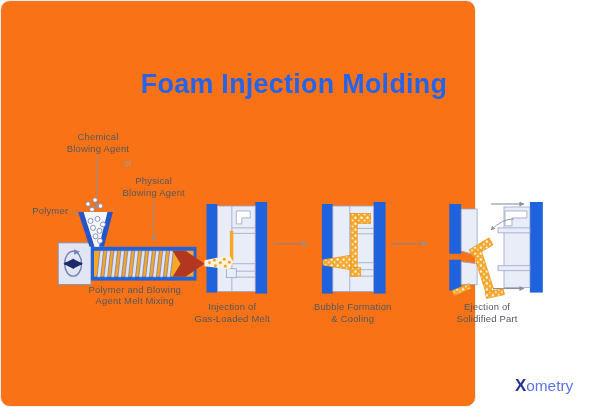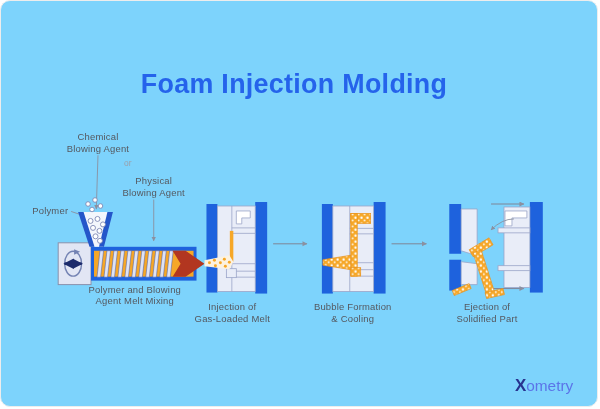--- a/index.html
+++ b/index.html
@@ -1,17 +1,17 @@
 <!DOCTYPE html>
 <html><head>
 <meta charset="utf-8">
 <style>
   html,body{margin:0;padding:0;background:#ffffff;}
   body{width:600px;height:409px;overflow:hidden;font-family:"Liberation Sans",sans-serif;}
-  .card{width:598px;height:407px;border:1px solid #ededed;border-radius:10px;background:#7dd3fc;box-sizing:border-box;text-align:center;}
+  .card{width:476px;height:407px;border:1px solid #ededed;border-radius:10px;background:#f97316;box-sizing:border-box;text-align:center;}
   svg{display:block;}
   .title-text{font-family:"Liberation Sans",sans-serif;font-size:27px;font-weight:600;letter-spacing:.3px;fill:#2563eb;}
   .lbl{font-family:"Liberation Sans",sans-serif;font-size:9.5px;fill:#55585f;letter-spacing:.2px;}
   .lbl-or{font-family:"Liberation Sans",sans-serif;font-size:8.5px;fill:#9aa0ab;}
   .logo-x{font-family:"Liberation Sans",sans-serif;font-size:17px;font-weight:700;fill:#28338f;}
   .logo-rest{font-family:"Liberation Sans",sans-serif;font-size:15.5px;font-weight:400;fill:#5b74e8;}
   .leader{stroke:#8b90a0;stroke-width:0.9;fill:none;}
   .stage-arrow{stroke:#7f8496;stroke-width:1;fill:none;}
   .mold-block{fill:#e9edf8;stroke:#9aa4c8;stroke-width:0.8;}
   .mold-line{stroke:#9aa4c8;stroke-width:0.8;fill:none;}

